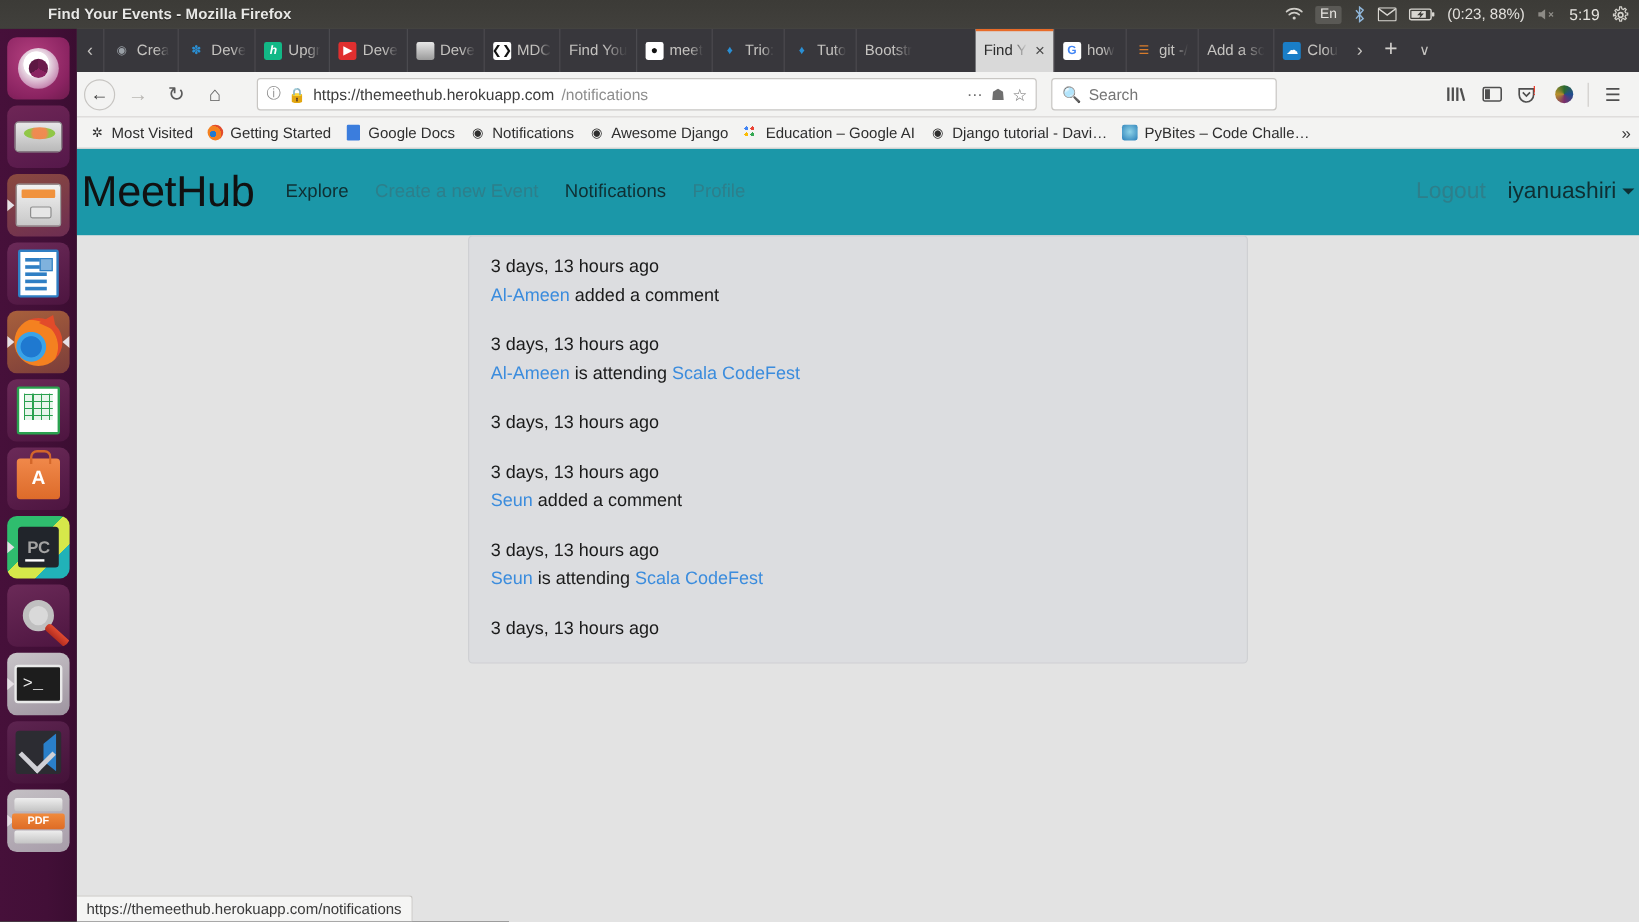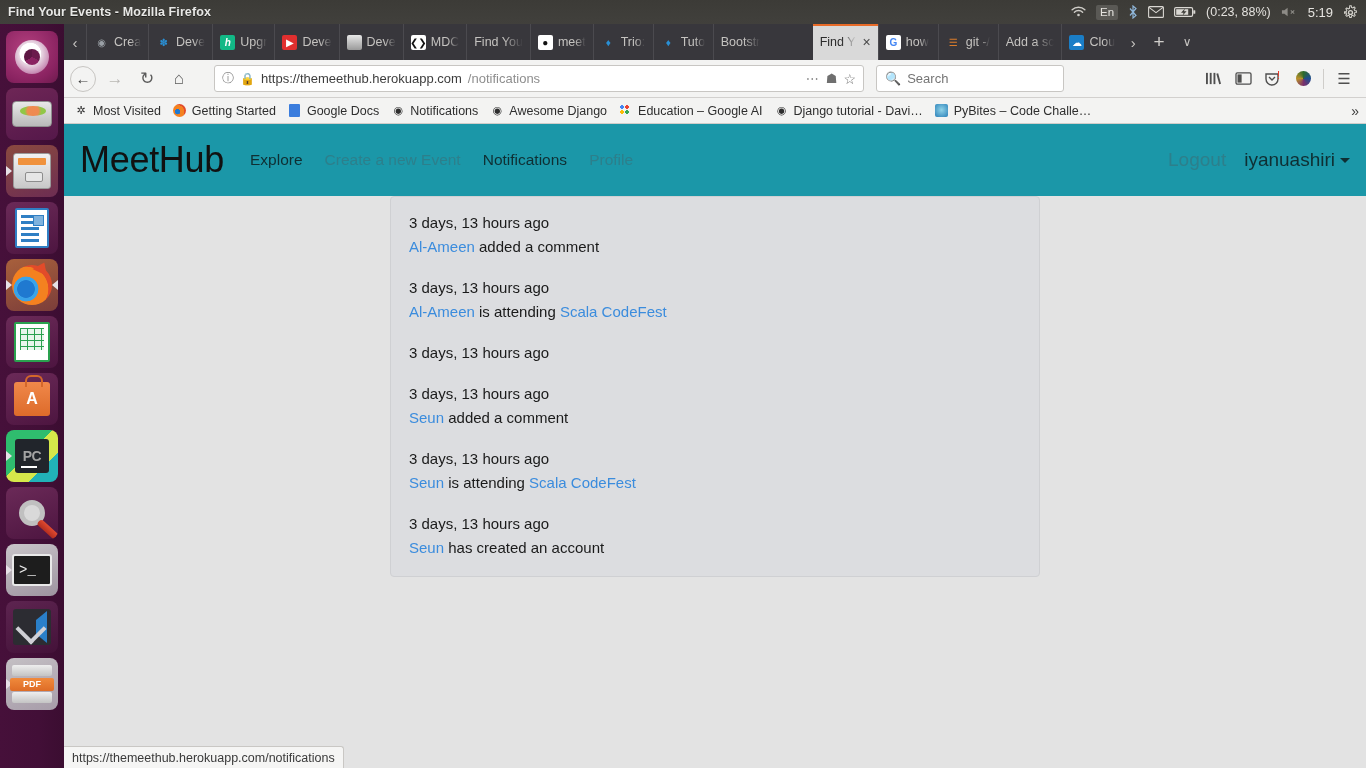--- a/index.html
+++ b/index.html
@@ -11,20 +11,21 @@
   }
   #screen { position: relative; width: 1366px; height: 768px; }
 
   
   .unity-panel {
     position: absolute; top: 0; left: 0; width: 1366px; height: 24px;
     background: linear-gradient(to bottom, #3c3b37, #41403c);
     display: flex; align-items: center;
     color: #e8e8e6; font-size: 12.5px; font-weight: bold;
     z-index: 40;
+    padding-left: 32px;
   }
   .unity-title { margin-left: 8px; letter-spacing: .1px; text-shadow: 0 1px 0 rgba(0,0,0,.5); }
   .tray { margin-left: auto; display: flex; align-items: center; gap: 10px; padding-right: 8px; }
   .tray-item { display: flex; align-items: center; color: #d4d2cc; font-size: 12px; }
   .tray-item.dim { color: #8d8b86; }
   .tray-lang {
     background: #5a5955; border-radius: 2px; padding: 0 4px;
     font-size: 11.5px; color: #e6e4e0; font-weight: normal; line-height: 15px;
   }
   .tray-batt { font-weight: normal; font-size: 12.5px; color: #e3e1dd; }
@@ -200,21 +201,21 @@
   }
   .bm { display:flex;align-items:center;gap:5px;padding:0 6px;height:21px;
     font-size:12.5px;color:#2e2e2e;white-space:nowrap; }
   .bm .bico{width:14px;height:14px;flex:0 0 14px;display:flex;align-items:center;justify-content:center;font-size:11px;}
   .bm-overflow{margin-left:auto;padding:0 7px;color:#3c3c3c;font-size:14px;}
 
   
   .page { height: 644px; background: #e3e3e3; overflow: hidden; position: relative; }
   .mh-nav {
     height: 72px; background: #1b97a8;
-    display: flex; align-items: center; padding: 0 16px;
+    display: flex; align-items: center; padding: 0 4px;
   }
   .mh-brand { font-size: 36px; color: #111; font-weight: normal; letter-spacing: -.3px; margin-right: 26px;}
   .mh-links { display:flex; align-items:center; gap: 22px; }
   .mh-link { font-size: 15.5px; color: #0f2f33; }
   .mh-link.dim { color: #2d7f8b; }
   .mh-right { margin-left:auto; display:flex;align-items:center;gap:18px; }
   .mh-right .mh-link { font-size: 19px; }
   .caret { display:inline-block;width:0;height:0;margin-left:5px;
     border-left:5px solid transparent;border-right:5px solid transparent;border-top:5px solid #0f2f33;vertical-align:middle;}
 
@@ -551,21 +552,20 @@
             <div class="notif-text"><a class="lnk">Seun</a><span> added a comment</span><a class="lnk"></a></div>
           </div>
 
           <div class="notif-item">
             <div class="notif-time">3 days, 13 hours ago</div>
             <div class="notif-text"><a class="lnk">Seun</a><span> is attending </span><a class="lnk">Scala CodeFest</a></div>
           </div>
 
           <div class="notif-item">
             <div class="notif-time">3 days, 13 hours ago</div>
-            <div class="notif-text"><a class="lnk">Seun</a><span> has created an account</span><a class="lnk"></a></div>
           </div>
 
         </div>
       </div>
 
       <div class="statusbar">
         <span>https://themeethub.herokuapp.com/notifications</span>
       </div>
 
     </div>

